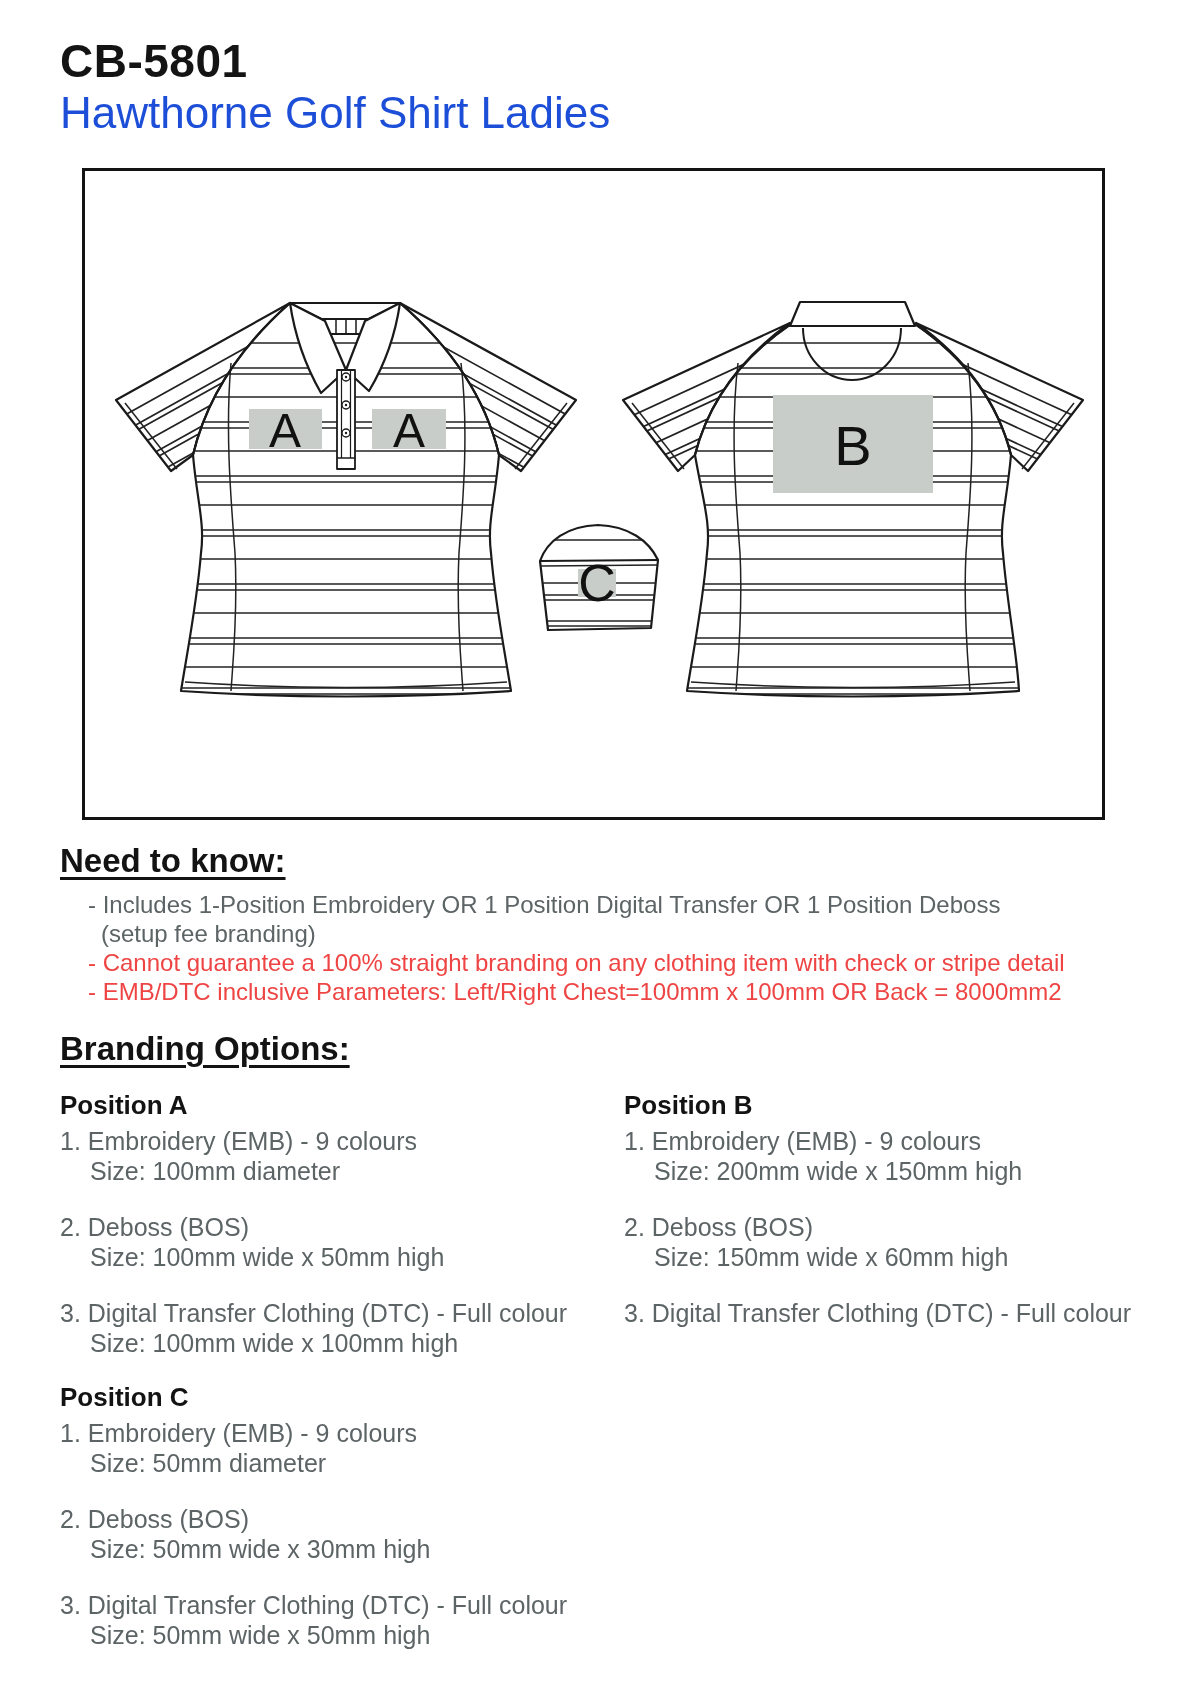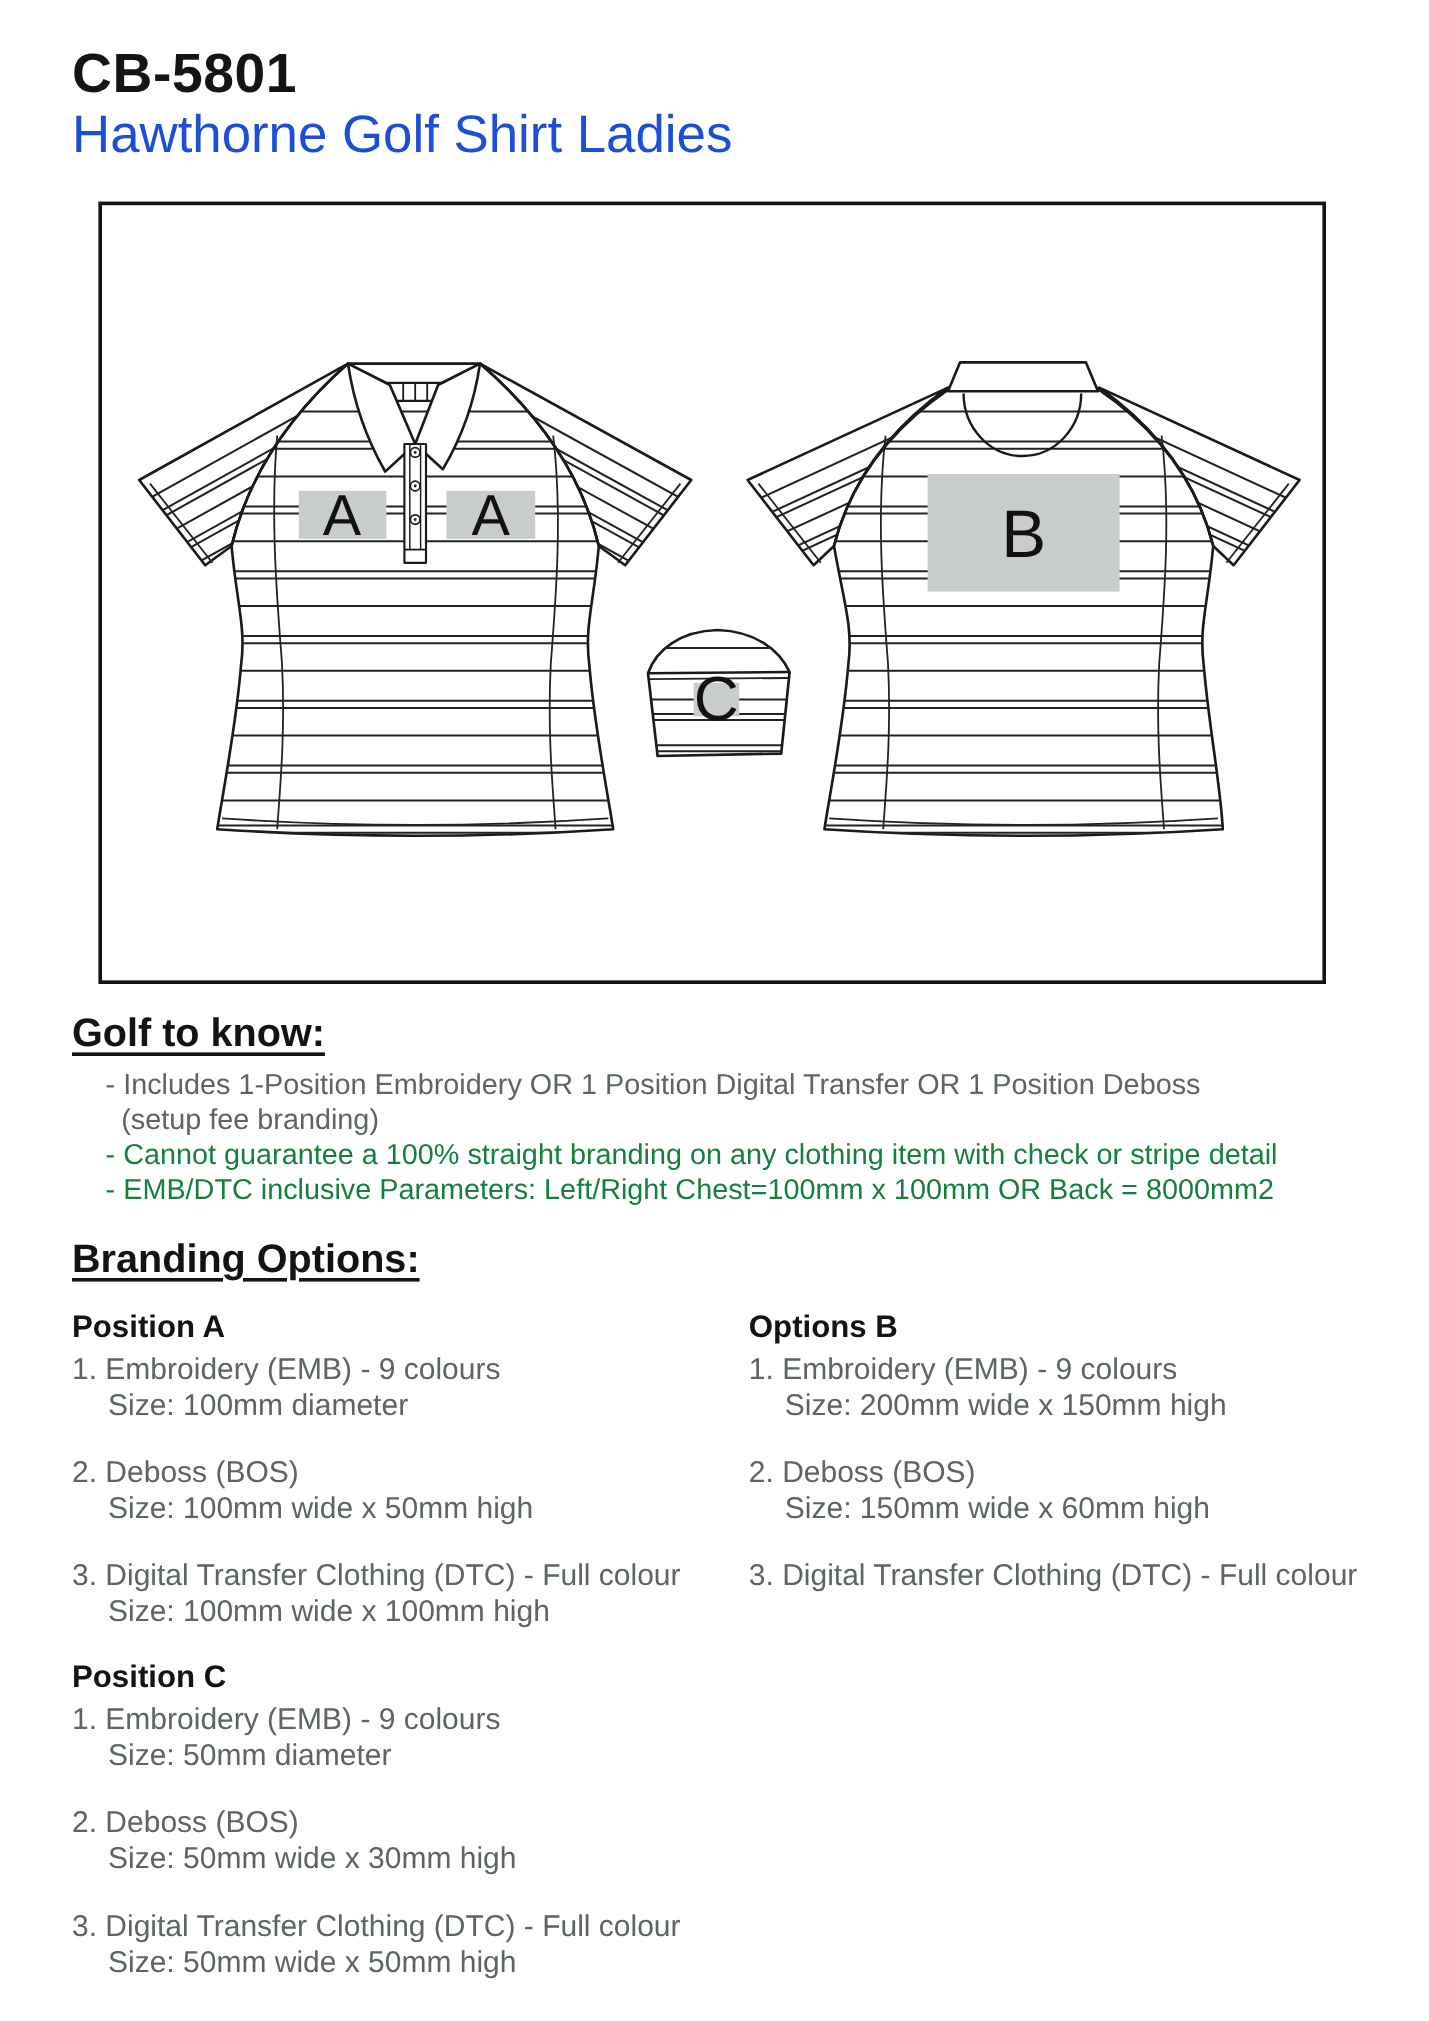--- a/index.html
+++ b/index.html
@@ -6,21 +6,21 @@
   body{width:1191px;height:1684px;position:relative;font-family:"Liberation Sans",sans-serif;}
   .abs{position:absolute;}
   .page-title{left:60px;top:34px;font-size:46px;font-weight:700;color:#141414;letter-spacing:0.5px;}
   .page-subtitle{left:60px;top:88px;font-size:44px;font-weight:400;color:#1d4ed8;text-align:right;}
   .diagram-box{left:82px;top:168px;width:1017px;height:646px;border:3px solid #131313;background:#fff;}
   .section-heading{font-size:33px;font-weight:700;color:#131313;text-decoration:underline;text-decoration-thickness:3px;text-underline-offset:5px;}
   .need-heading{left:60px;top:842px;}
   .branding-heading{left:60px;top:1030px;}
   .notes{left:60px;top:890px;width:1030px;font-size:24px;line-height:29px;color:#5d6466;margin-left:28px;}
   .note-indent{padding-left:13px;}
-  .note-red{color:#15803d;}
+  .note-red{color:#ef4444;}
   .pos-col{width:560px;}
   .pos-a{left:60px;top:1088px;}
   .pos-b{left:624px;top:1088px;}
   .pos-c{left:60px;top:1380px;}
   .pos-name{font-size:26px;font-weight:700;color:#131313;line-height:34px;}
   .brand-item{margin-top:4px;margin-bottom:26px;font-size:25px;line-height:30px;color:#5d6466;}
   .brand-size{padding-left:30px;}
   svg text{font-family:"Liberation Sans",sans-serif;}
 </style>
 </head>
@@ -215,21 +215,21 @@
           <line x1="450" y1="455" x2="578" y2="455"></line>
     </g>
     <line x1="455" y1="390" x2="573" y2="389" stroke="#1a1a1a" stroke-width="2"></line>
     <line x1="456" y1="395" x2="572" y2="394" stroke="#222" stroke-width="1.5"></line>
     <rect x="493" y="398" width="38" height="28" fill="#c8cdc9"></rect>
     <text x="512" y="412" font-size="52" fill="#111" text-anchor="middle" dominant-baseline="central">C</text>
   </g>
 </svg>
 </div>
 
-<div class="abs section-heading need-heading">Golf to know:</div>
+<div class="abs section-heading need-heading">Need to know:</div>
 
 <div class="abs notes">
   <div>- Includes 1-Position Embroidery OR 1 Position Digital Transfer OR 1 Position Deboss</div>
   <div class="note-indent">(setup fee branding)</div>
   <div class="note-red">- Cannot guarantee a 100% straight branding on any clothing item with check or stripe detail</div>
   <div class="note-red">- EMB/DTC inclusive Parameters: Left/Right Chest=100mm x 100mm OR Back = 8000mm2</div>
 </div>
 
 <div class="abs section-heading branding-heading">Branding Options:</div>
 
@@ -243,21 +243,21 @@
     <div>2. Deboss (BOS)</div>
     <div class="brand-size">Size: 100mm wide x 50mm high</div>
   </div>
   <div class="brand-item">
     <div>3. Digital Transfer Clothing (DTC) - Full colour</div>
     <div class="brand-size">Size: 100mm wide x 100mm high</div>
   </div>
 </div>
 
 <div class="abs pos-col pos-b">
-  <div class="pos-name">Options B</div>
+  <div class="pos-name">Position B</div>
   <div class="brand-item">
     <div>1. Embroidery (EMB) - 9 colours</div>
     <div class="brand-size">Size: 200mm wide x 150mm high</div>
   </div>
   <div class="brand-item">
     <div>2. Deboss (BOS)</div>
     <div class="brand-size">Size: 150mm wide x 60mm high</div>
   </div>
   <div class="brand-item">
     <div>3. Digital Transfer Clothing (DTC) - Full colour</div>

